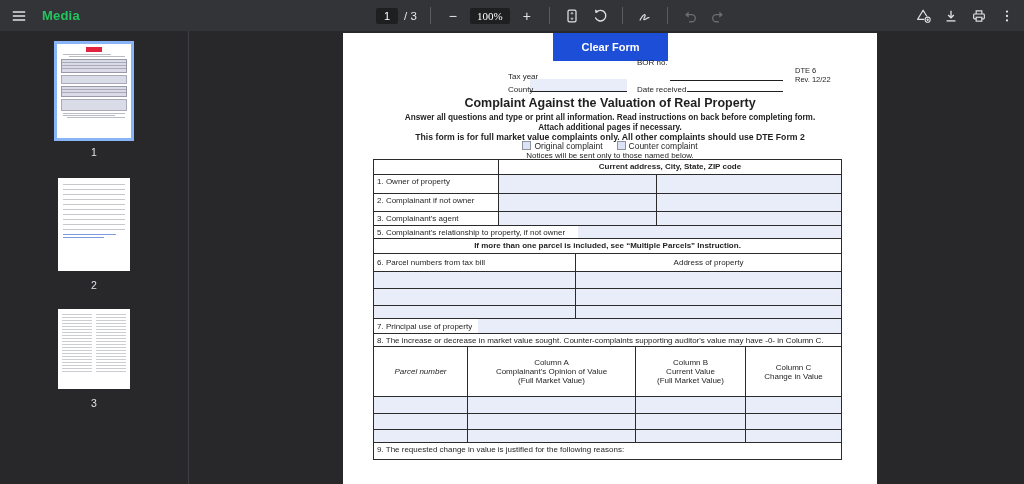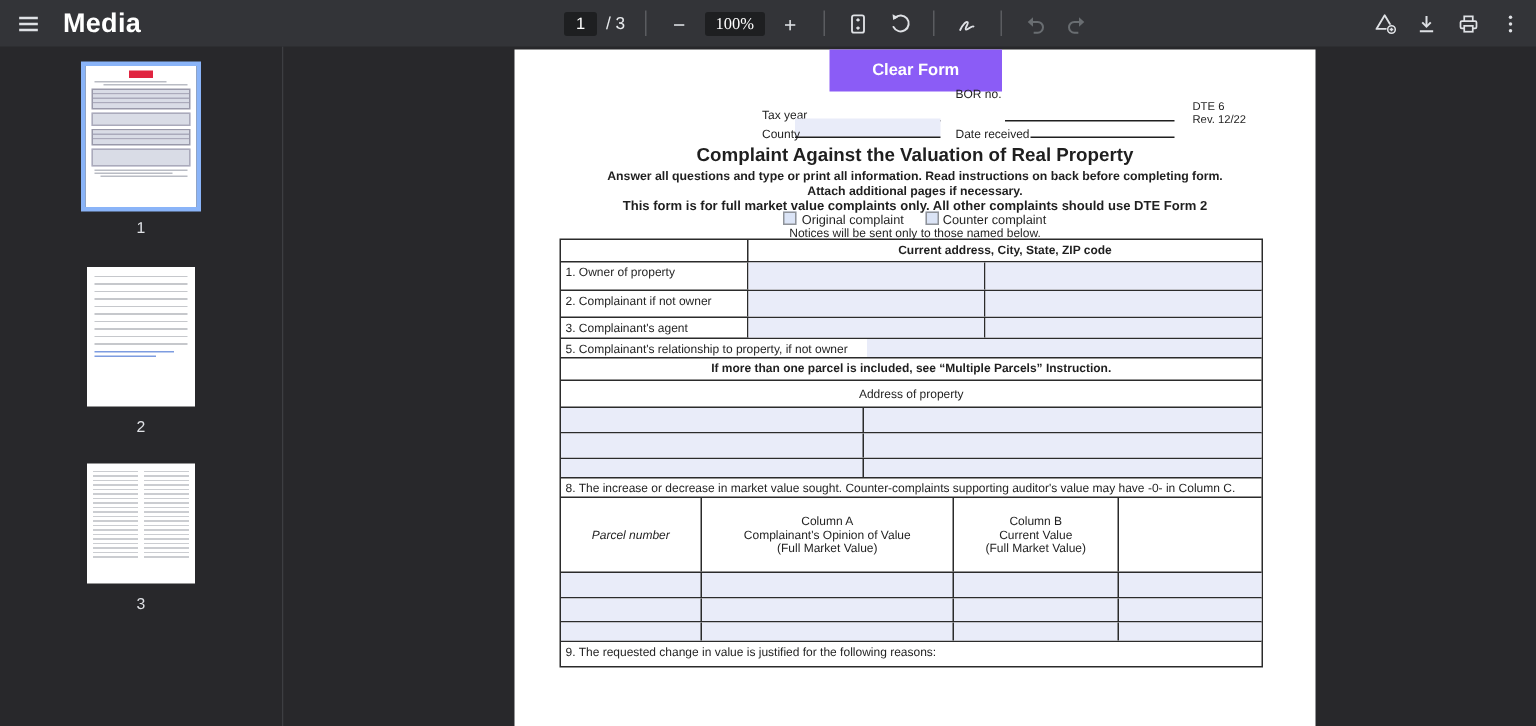--- a/index.html
+++ b/index.html
@@ -6,21 +6,21 @@
   html,body { width:1024px; height:484px; overflow:hidden; background:#28282b;
     font-family:"Liberation Sans", sans-serif; }
 
   
   .toolbar { position:absolute; left:0; top:0; width:1024px; height:31px;
     background:#333438; display:flex; align-items:center; color:#e8eaed; z-index:10; }
   .tb-btn { width:26px; height:26px; display:flex; align-items:center; justify-content:center;
     border:none; background:transparent; cursor:pointer; color:#dfe1e5; }
   .tb-btn svg { display:block; }
   .menu-btn { margin-left:6px; }
-  .tb-title { font-size:18px; font-weight:bold; color:#ffffff; margin-left:10px; letter-spacing:.2px; }
+  .tb-title { font-size:13px; font-weight:bold; color:#22c55e; margin-left:10px; letter-spacing:.2px; }
   .tb-center { position:absolute; left:376px; top:0; height:31px; display:flex; align-items:center; gap:2px; }
   .tb-box { background:#1e1f21; color:#fff; font-size:11px; text-align:center; border:none;
     border-radius:2px; height:16px; line-height:16px; }
   .page-box { width:22px; }
   .zoom-box { width:40px; margin:16px 2px;font-family:Liberation Serif, serif; }
   .page-total { font-size:11.5px; color:#e8eaed; margin:0 4px 0 4px; }
   .tb-sep { width:1px; height:17px; background:#5b5c60; margin:0 7px; }
   .tb-right { position:absolute; right:4px; top:0; height:31px; display:flex; align-items:center; gap:2px; }
   .glyph { font-size:14px; line-height:1; }
 
@@ -50,21 +50,21 @@
   .m-cols { display:flex; gap:4px; margin:5px 4px 0 4px; }
   .m-col { flex:1; height:58px;
     background:repeating-linear-gradient(to bottom, #cbcdd1 0 1px, transparent 1px 3px); }
 
   
   .main { position:absolute; left:189px; top:31px; width:835px; height:453px; background:#28282b; }
   .page { position:absolute; left:154px; top:2px; width:534px; height:470px; background:#fff;
     color:#1f1f1f; }
 
   .abs { position:absolute; }
-  .clear-form { position:absolute; left:210px; top:0; width:115px; height:28px; background:#8b5cf6;
+  .clear-form { position:absolute; left:210px; top:0; width:115px; height:28px; background:#1d4ed8;
     color:#fff; font-weight:bold; font-size:11px; border:none; cursor:pointer;
     font-family:"Liberation Sans", sans-serif; }
   .flabel { font-size:8px; color:#1f1f1f; }
   .fline { position:absolute; border-bottom:1px solid #1f1f1f; }
   .ffield { position:absolute; background:#e9ecf9; }
   .doc-code { position:absolute; left:452px; top:34px; font-size:7.5px; line-height:8.5px; color:#1f1f1f; }
 
   .f-title { position:absolute; left:0; top:63px; width:534px; text-align:center;
     font-size:12.5px; font-weight:bold; }
   .f-instr1 { position:absolute; left:0; top:80px; width:534px; text-align:center; font-size:8.2px; font-weight:bold; }
@@ -306,48 +306,57 @@
           <span>5. Complainant's relationship to property, if not owner</span>
           <span class="ffield" style="left:204px; top:0; right:0; bottom:0"></span>
         </div>
       </div>
 
       <div class="tr" style="height:15px">
         <div class="td cen th last" style="flex:1">If more than one parcel is included, see “Multiple Parcels” Instruction.</div>
       </div>
 
       <div class="tr" style="height:18px">
+        <div class="td p1" style="padding-top:4px">6. Parcel numbers from tax bill</div>
         <div class="td p2 cen last" style="padding-top:4px">Address of property</div>
       </div>
       <div class="tr" style="height:17px">
         <div class="td p1 fld"></div>
         <div class="td p2 fld last"></div>
       </div>
       <div class="tr" style="height:17px">
         <div class="td p1 fld"></div>
         <div class="td p2 fld last"></div>
       </div>
       <div class="tr" style="height:13px">
         <div class="td p1 fld"></div>
         <div class="td p2 fld last"></div>
       </div>
 
+      <div class="tr" style="height:15px">
+        <div class="td last" style="flex:1; padding-top:3px">
+          <span>7. Principal use of property</span>
+          <span class="ffield" style="left:104px; top:0; right:0; bottom:0"></span>
+        </div>
+      </div>
 
       <div class="tr" style="height:13px">
         <div class="td last" style="flex:1">8. The increase or decrease in market value sought. Counter-complaints supporting auditor's value may have -0- in Column C.</div>
       </div>
 
       <div class="tr" style="height:50px">
         <div class="td q1 cen vmid">Parcel number</div>
         <div class="td q2 cen vmid pre">Column A
 Complainant's Opinion of Value
 (Full Market Value)</div>
         <div class="td q3 cen vmid pre">Column B
 Current Value
 (Full Market Value)</div>
+        <div class="td q4 cen vmid pre last">Column C
+Change in Value</div>
       </div>
       <div class="tr" style="height:17px">
         <div class="td q1 fld"></div>
         <div class="td q2 fld"></div>
         <div class="td q3 fld"></div>
         <div class="td q4 fld last"></div>
       </div>
       <div class="tr" style="height:16px">
         <div class="td q1 fld"></div>
         <div class="td q2 fld"></div>

